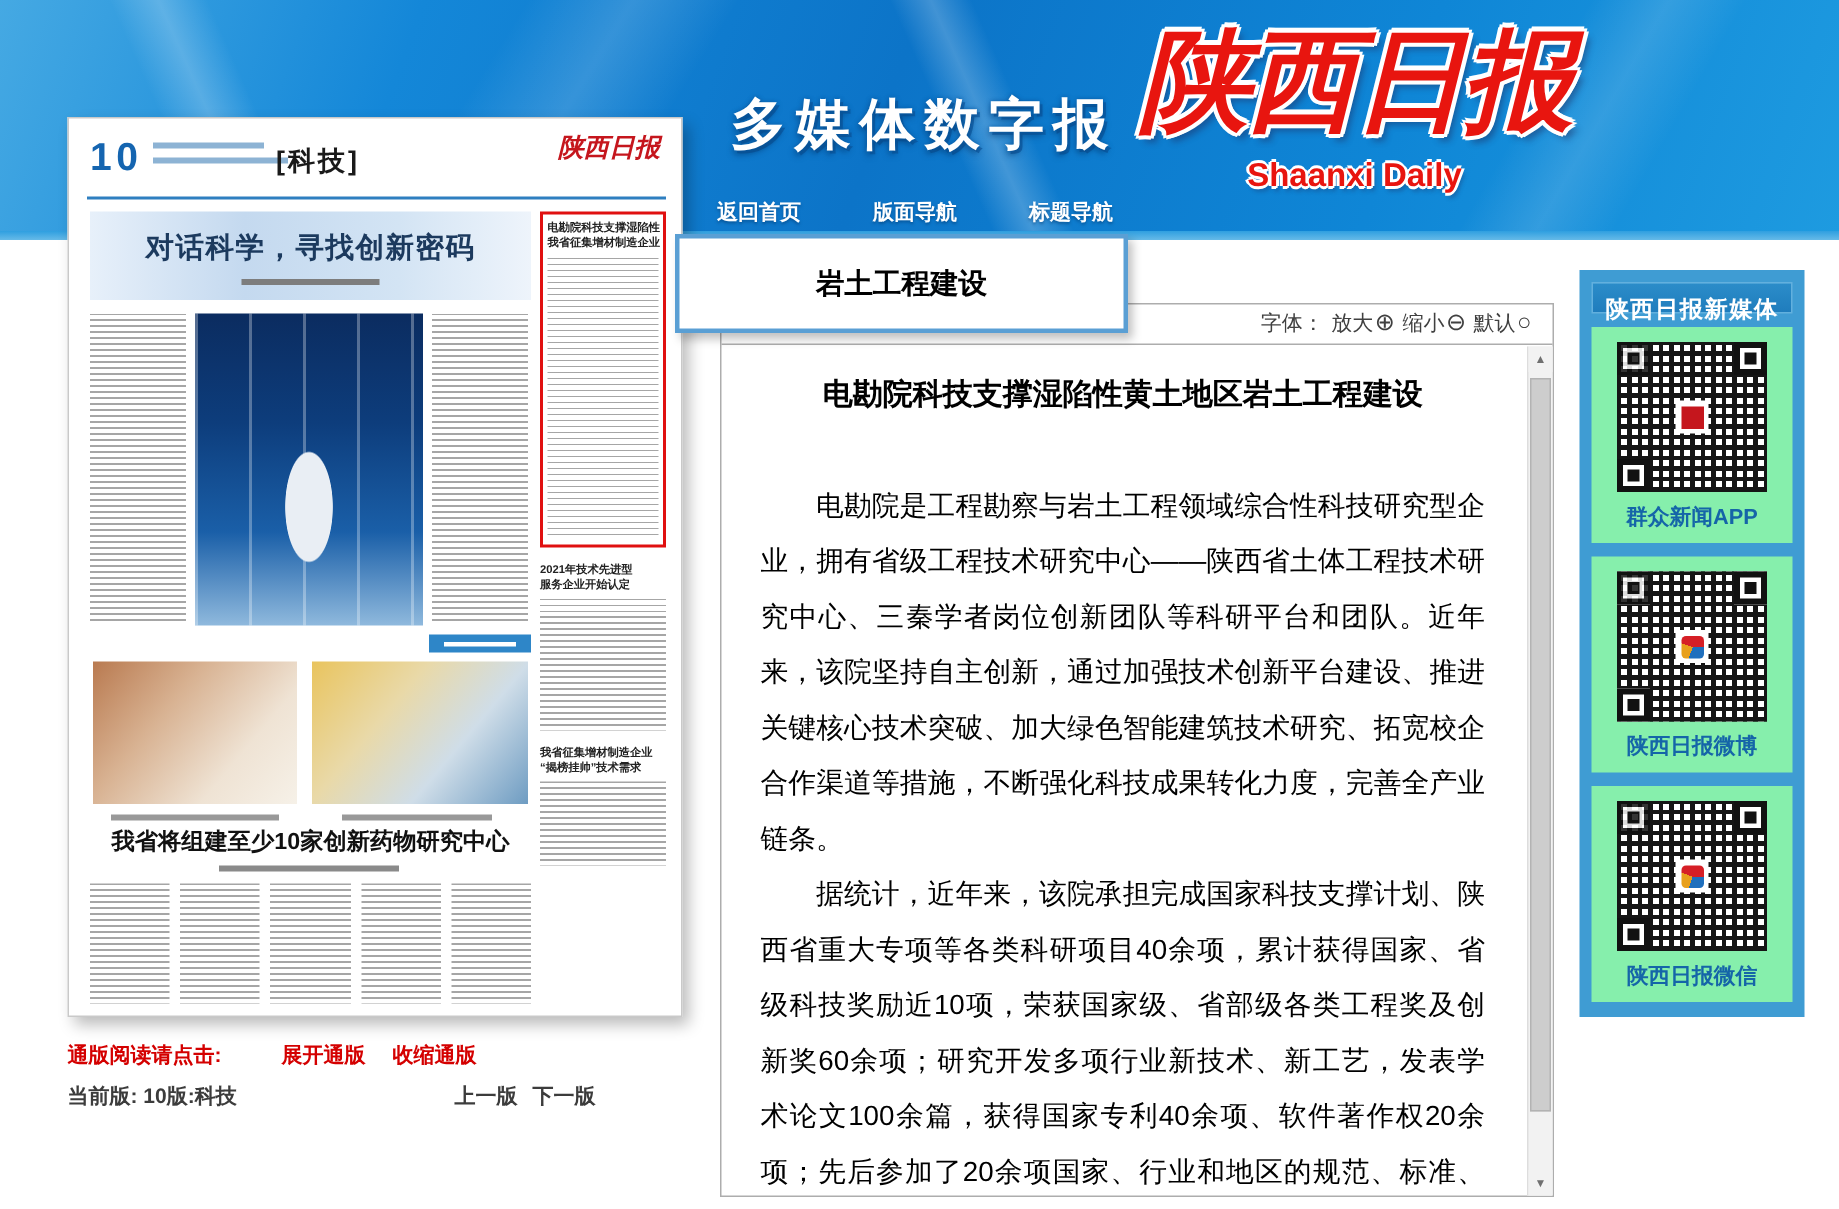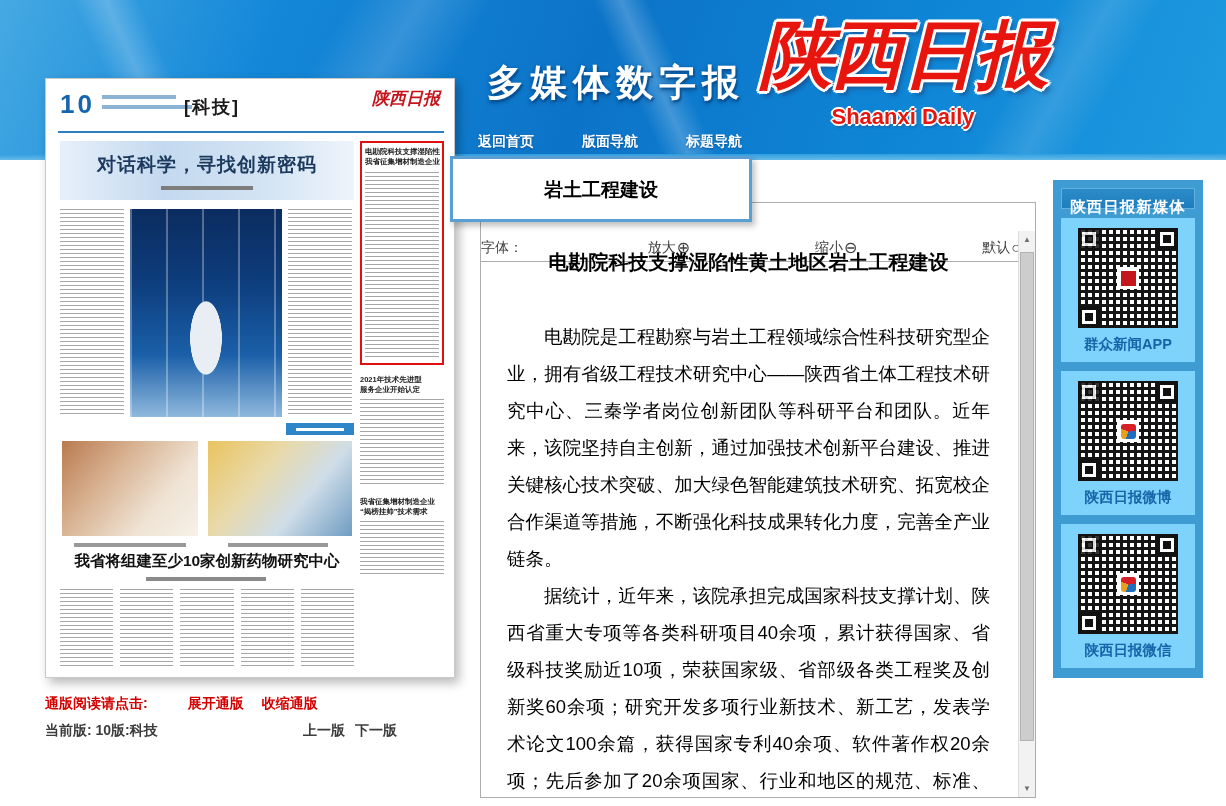--- a/index.html
+++ b/index.html
@@ -76,43 +76,43 @@
   .rt-block { margin-top:10px; }
 
   
   #tooltip { position:absolute; left:450px; top:156px; width:302px; height:66px; background:#fff;
     border:3px solid #5a9fd4; box-shadow:3px 4px 6px rgba(0,0,0,.25);
     display:flex; flex-direction:column; align-items:center; justify-content:center; z-index:30; }
   #tooltip .tline { font-size:19px; font-weight:bold; color:#000; line-height:27px; }
 
   
   #reader { position:absolute; left:480px; top:202px; width:556px; height:596px; border:1px solid #adadad; background:#fff; }
-  #font-controls { height:27px; border-bottom:1px solid #adadad; display:flex; align-items:center; justify-content:space-between;
-    gap:5px; padding-right:14px; font-size:14px; color:#404040;margin-top:32px; }
+  #font-controls { height:27px; border-bottom:1px solid #adadad; display:flex; align-items:center; justify-content:flex-end;
+    gap:5px; padding-right:14px; font-size:14px; color:#404040; }
   #font-controls .fc-btn { cursor:pointer; display:flex; align-items:center; gap:1px; }
   #font-controls .fc-ico { font-size:16px; line-height:14px; }
 
   #article-wrap { position:absolute; left:0; top:28px; right:0; bottom:0; }
   #article-scroll { position:absolute; right:0; top:0; bottom:0; width:17px; background:#f2f2f2; border-left:1px solid #ddd;
     display:flex; flex-direction:column; }
   .sb-arrow { height:17px; display:flex; align-items:center; justify-content:center; font-size:8px; color:#707070;
     background:#f2f2f2; cursor:pointer; }
   #sb-track { flex:1; position:relative; }
   #sb-thumb { position:absolute; left:1px; right:1px; top:4px; height:92%; background:#cdcdcd; border:1px solid #b3b3b3; cursor:pointer; }
 
   #article { position:absolute; left:0; right:17px; top:0; bottom:0; overflow:hidden; padding:18px 28px 0 26px; }
   #article-title { text-align:center; font-size:20px; font-weight:bold; color:#000; margin-bottom:42px;
     font-family:"Liberation Sans",sans-serif; }
   .para { font-size:18.5px; line-height:37px; color:#000; text-indent:2em; text-align:justify; }
 
   
   #sidebar { position:absolute; left:1053px; top:180px; width:150px; background:#3f9cd3; padding:8px 8px 10px 8px; }
   #sidebar-title { background:linear-gradient(180deg,#2b8cc9,#1f7dbd); border:1px solid #62b0de; color:#fff; font-size:15.5px;
     font-weight:bold; text-align:center; line-height:36px; height:21px; letter-spacing:1px; }
-  .qr-card { background:#7dd3fc; margin-top:9px; padding:10px 6px 8px 6px; text-align:center; }
+  .qr-card { background:#86efac; margin-top:9px; padding:10px 6px 8px 6px; text-align:center; }
   .qr { position:relative; width:100px; height:100px; margin:0 auto;
     background-image:
       repeating-linear-gradient(0deg,#151515 0 3px,transparent 3px 7px),
       repeating-linear-gradient(90deg,#151515 0 3px,#fff 3px 7px); }
   .qr .f { position:absolute; width:22px; height:22px; border:4px solid #111; background:#fff; }
   .qr .f::after { content:""; position:absolute; inset:3px; background:#111; }
   .qr .f.tl { left:0; top:0; } .qr .f.tr { right:0; top:0; } .qr .f.bl { left:0; bottom:0; }
   .qr .logo { position:absolute; left:50%; top:50%; transform:translate(-50%,-50%); width:22px; height:22px; background:#fff;
     display:flex; align-items:center; justify-content:center; }
   .qr .logo .chip { width:15px; height:15px; }

